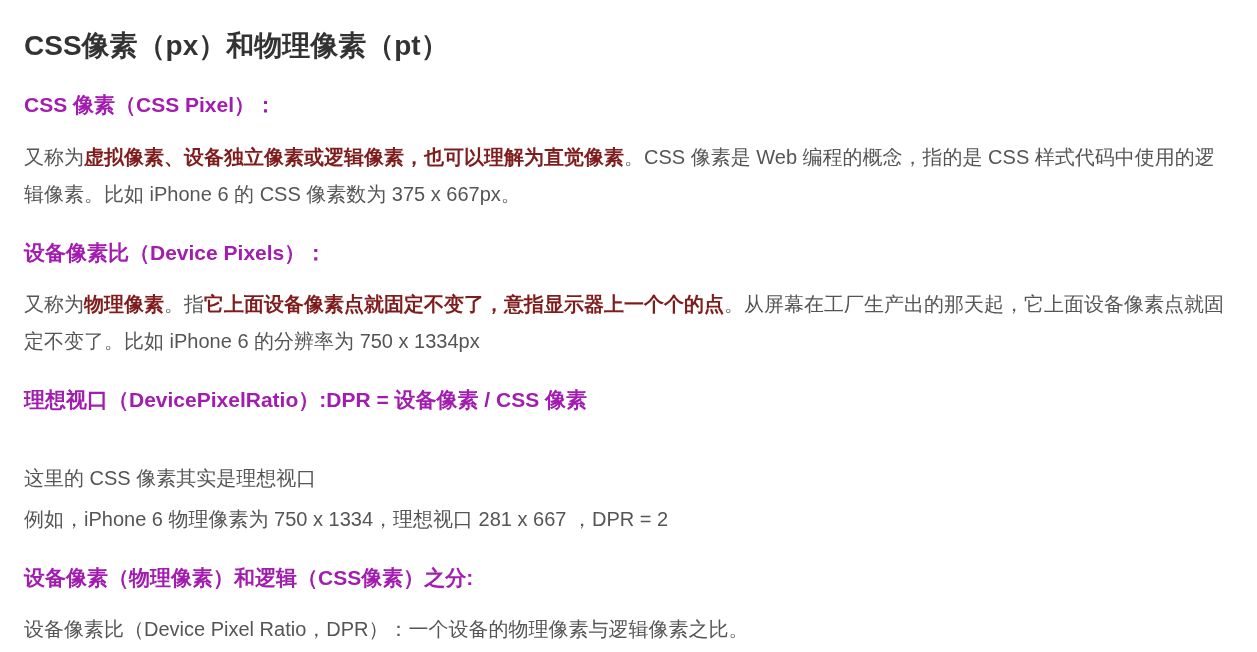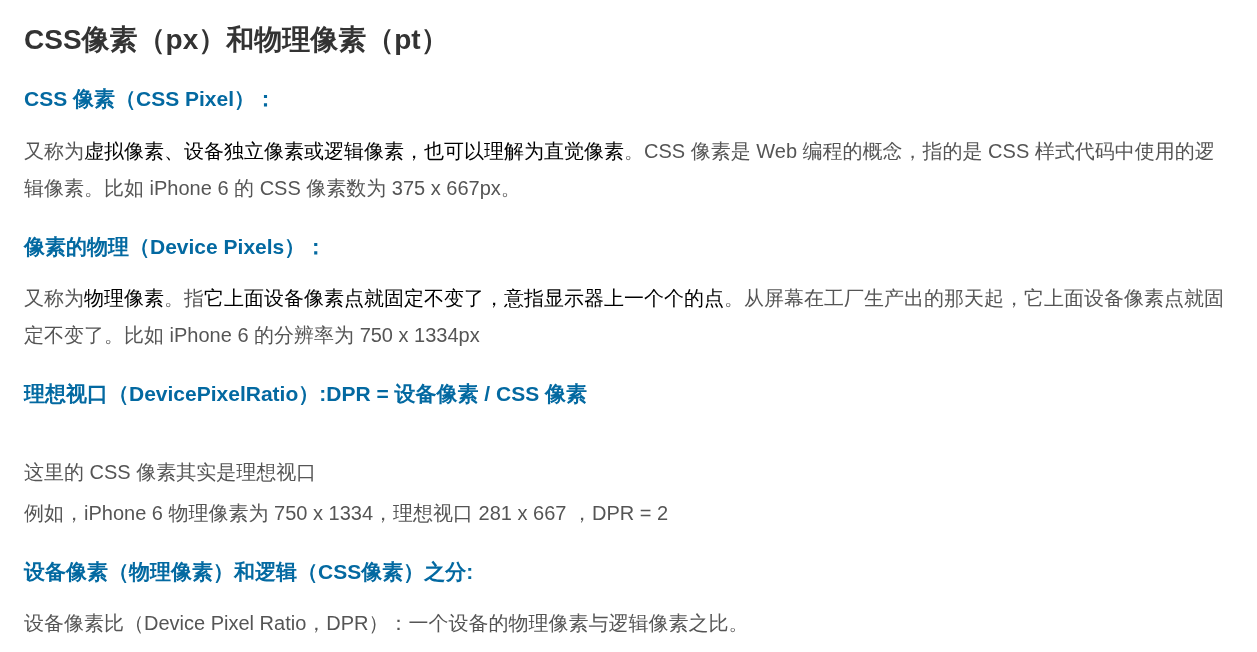--- a/index.html
+++ b/index.html
@@ -14,59 +14,60 @@
       padding: 20px 24px;
       width: 1257px;
       line-height: 1.7;
     }
     .main-heading {
       font-size: 28px;
       font-weight: 700;
       color: #333333;
       margin-bottom: 24px;
       line-height: 1.4;
+      margin-top: 6px;
     }
     .sub-heading {
       font-size: 21px;
       font-weight: 700;
-      color: #0369a1;
+      color: #a21caf;
       margin-bottom: 18px;
       margin-top: 8px;
       line-height: 1.5;
     }
     .paragraph {
       font-size: 20px;
       color: #555555;
       margin-bottom: 24px;
       line-height: 1.85;
     }
     .paragraph-tight {
       font-size: 20px;
       color: #555555;
       margin-bottom: 4px;
       line-height: 1.85;
       margin-top: 44px;
     }
     .bold {
-      font-weight: 400;
-      color: #000000;
+      font-weight: 700;
+      color: #7f1d1d;
     }
   </style>
 </head>
 <body>
 
 <h1 class="main-heading">CSS像素（px）和物理像素（pt）</h1>
 
 <h2 class="sub-heading">CSS 像素（CSS Pixel）：</h2>
 
 <p class="paragraph">
   <span>又称为</span><span class="bold">虚拟像素、设备独立像素或逻辑像素，也可以理解为直觉像素</span><span>。CSS 像素是 Web 编程的概念，指的是 CSS 样式代码中使用的逻辑像素。比如 iPhone 6 的 CSS 像素数为 375 x 667px。</span>
 </p>
 
-<h2 class="sub-heading">像素的物理（Device Pixels）：</h2>
+<h2 class="sub-heading">设备像素比（Device Pixels）：</h2>
 
 <p class="paragraph">
   <span>又称为</span><span class="bold">物理像素</span><span>。指</span><span class="bold">它上面设备像素点就固定不变了，意指显示器上一个个的点</span><span>。从屏幕在工厂生产出的那天起，它上面设备像素点就固定不变了。比如 iPhone 6 的分辨率为 750 x 1334px</span>
 </p>
 
 <h2 class="sub-heading">理想视口（DevicePixelRatio）:DPR = 设备像素 / CSS 像素</h2>
 
 <p class="paragraph-tight">这里的 CSS 像素其实是理想视口</p>
 <p class="paragraph">例如，iPhone 6 物理像素为 750 x 1334，理想视口 281 x 667 ，DPR = 2</p>
 

